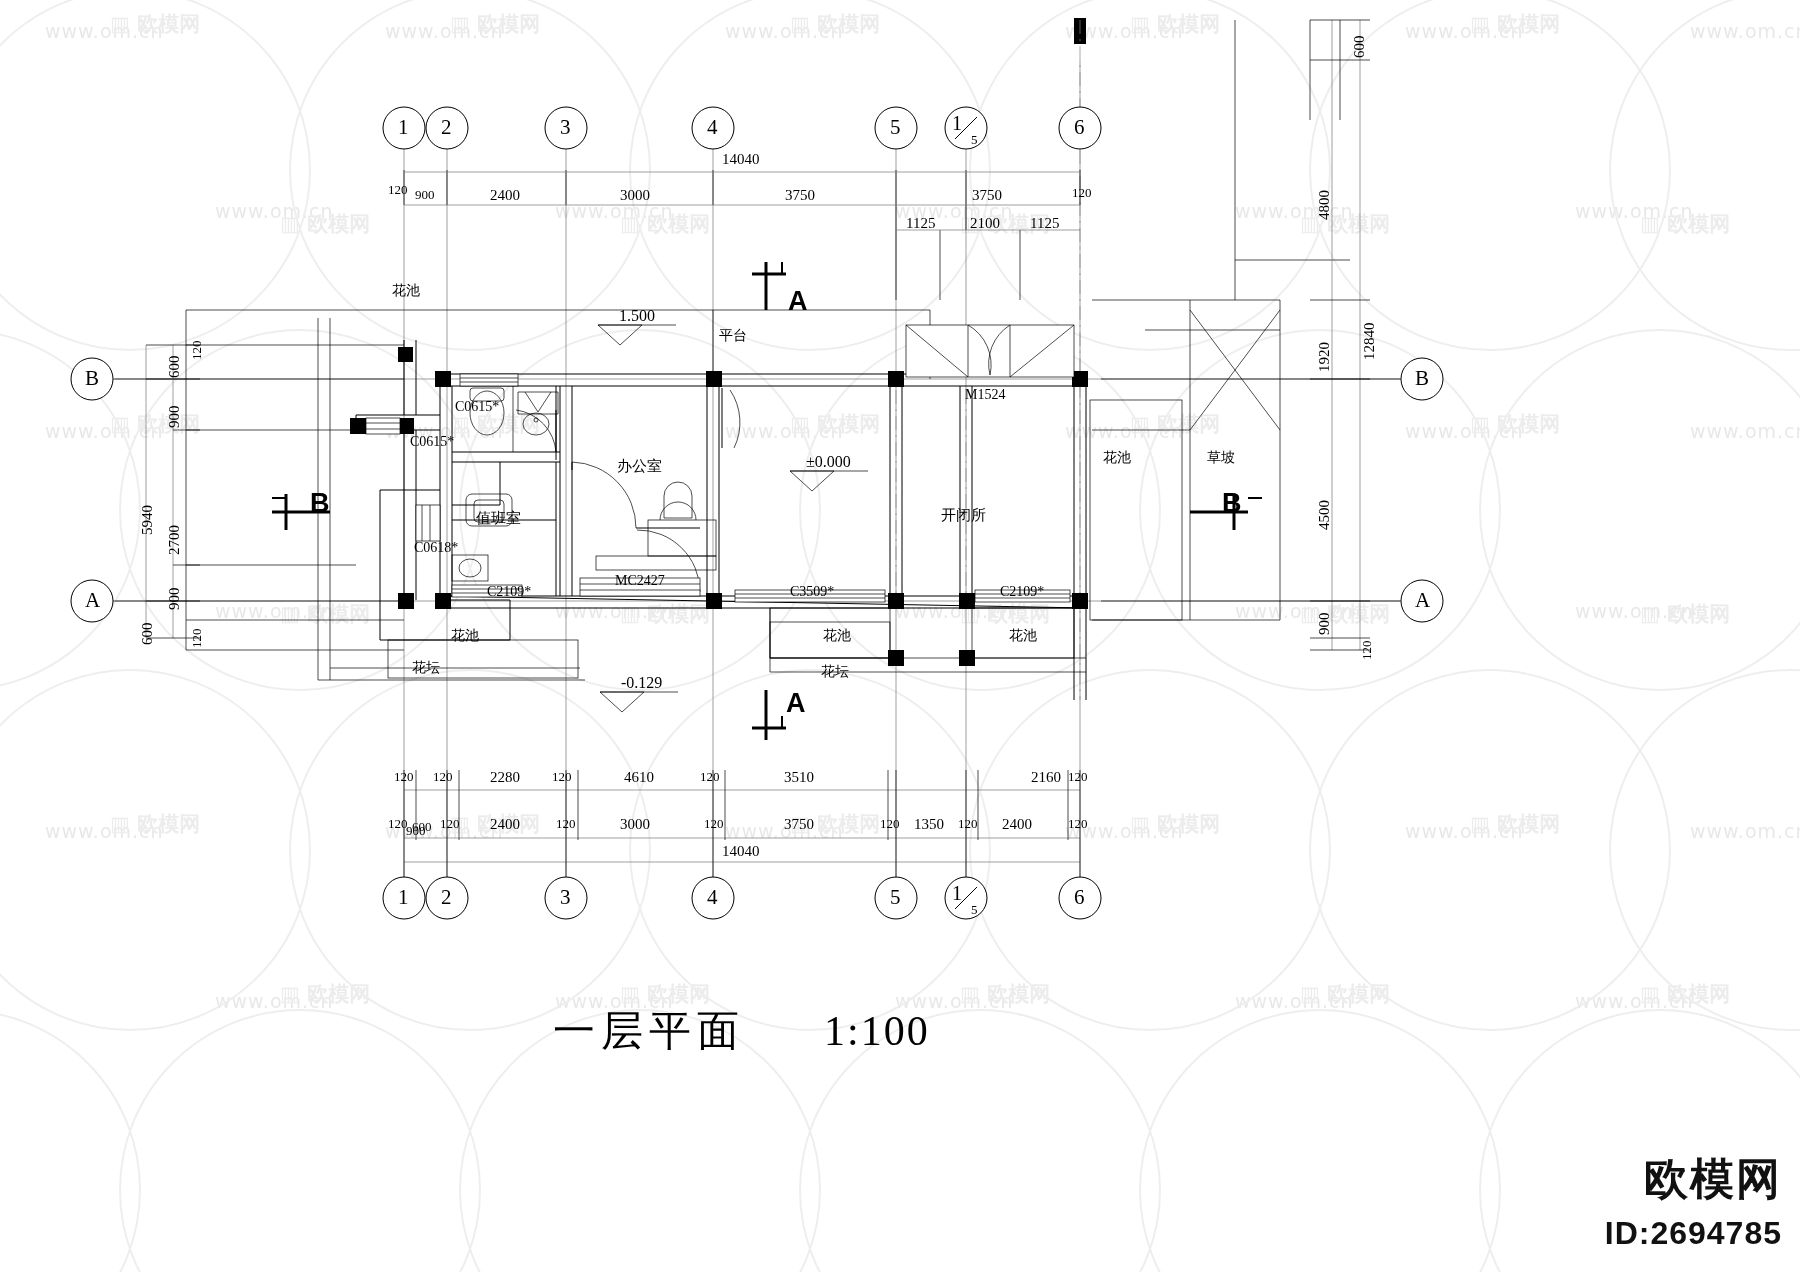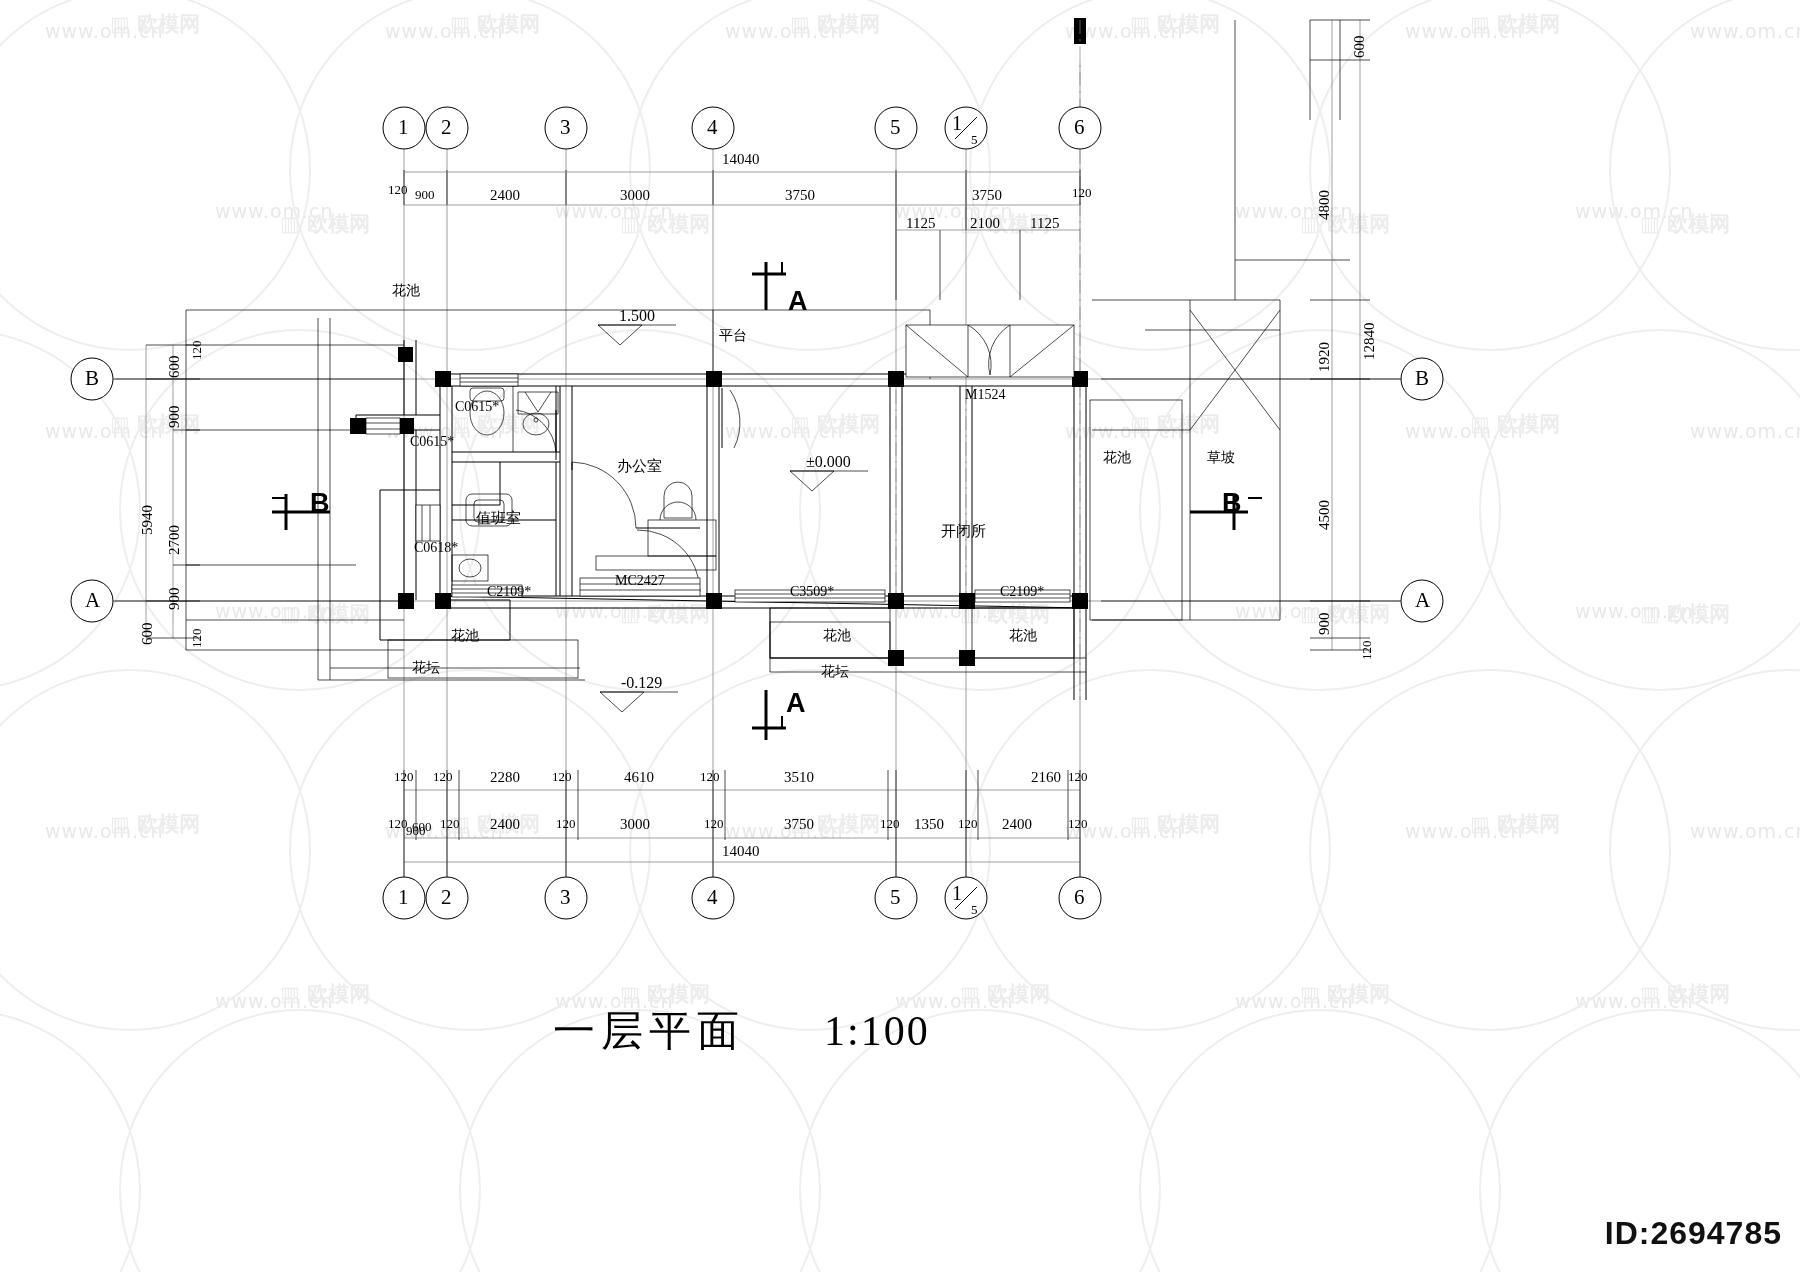--- a/index.html
+++ b/index.html
@@ -596,21 +596,21 @@
   <div class="txt dim vert" style="left:1352px;top:58px;">600</div>
   <div class="txt dim vert" style="left:1317px;top:220px;">4800</div>
   <div class="txt dim vert" style="left:1317px;top:372px;">1920</div>
   <div class="txt dim vert" style="left:1317px;top:530px;">4500</div>
   <div class="txt dim vert" style="left:1317px;top:635px;">900</div>
   <div class="txt dim-sm vert" style="left:1360px;top:660px;">120</div>
   <div class="txt dim vert" style="left:1362px;top:360px;">12840</div>
 
   <div class="txt cn" style="left:617px;top:459px;">办公室</div>
   <div class="txt cn" style="left:476px;top:511px;">值班室</div>
-  <div class="txt cn" style="left:941px;top:524px;">开闭所</div>
+  <div class="txt cn" style="left:941px;top:508px;">开闭所</div>
 
   <div class="txt cn-sm" style="left:392px;top:283px;">花池</div>
   <div class="txt cn-sm" style="left:719px;top:328px;">平台</div>
   <div class="txt cn-sm" style="left:1103px;top:450px;">花池</div>
   <div class="txt cn-sm" style="left:1207px;top:450px;">草坡</div>
   <div class="txt cn-sm" style="left:451px;top:628px;">花池</div>
   <div class="txt cn-sm" style="left:412px;top:660px;">花坛</div>
   <div class="txt cn-sm" style="left:823px;top:628px;">花池</div>
   <div class="txt cn-sm" style="left:821px;top:664px;">花坛</div>
   <div class="txt cn-sm" style="left:1009px;top:628px;">花池</div>
@@ -630,16 +630,17 @@
 
   <div class="txt sec" style="left:788px;top:288px;">A</div>
   <div class="txt sec" style="left:786px;top:690px;">A</div>
   <div class="txt sec" style="left:310px;top:490px;">B</div>
   <div class="txt sec" style="left:1222px;top:490px;">B</div>
 
   <div class="txt title" style="left:553px;top:1010px;">一层平面</div>
   <div class="txt title-sc" style="left:824px;top:1010px;">1:100</div>
 
   <div class="logo-box">
+    <div class="logo-t">欧模网</div>
     <div class="logo-id">ID:2694785</div>
   </div>
 
 </div>
 
 </body></html>

